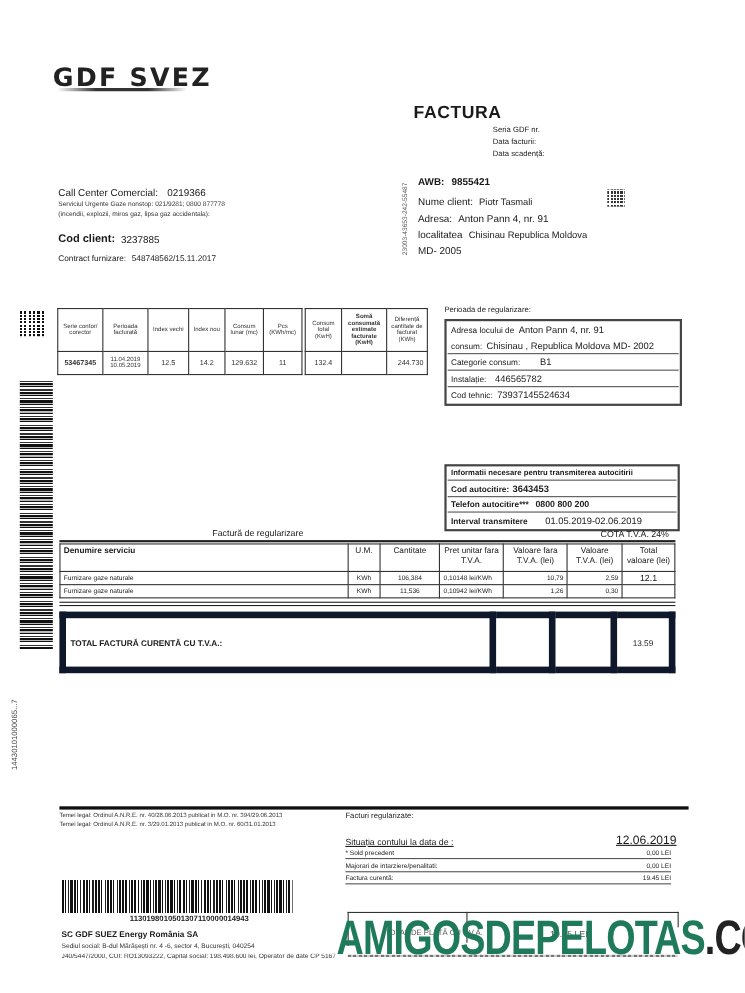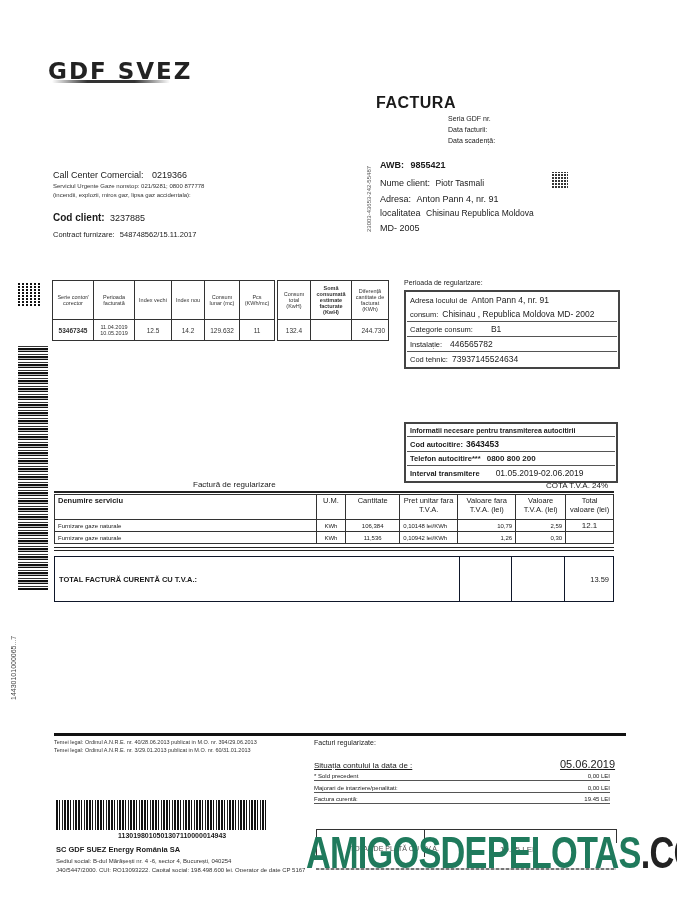--- a/index.html
+++ b/index.html
@@ -48,21 +48,21 @@
   .cota{left:546px;top:481px;font-size:8px;}
   .rule{background:#222;}
   .svc{left:54px;top:494px;width:560px;}
   .svc td{border:1px solid #333;font-size:7px;padding:1px 3px;}
   .svc tr.hdr td{text-align:center;font-size:7.5px;height:22px;vertical-align:top;}
   .svc tr.hdr td:first-child{text-align:left;font-weight:bold;}
   .svc tr.row td{font-size:6px;height:9px;}
   .svc .num{text-align:right;}
   .svc .ctr{text-align:center;}
   .total{left:54px;top:556px;width:560px;}
-  .total td{border:1px solid #0f172a;height:14px;font-size:7.5px;padding:15px 4px;}
+  .total td{border:6px solid #0f172a;height:14px;font-size:7.5px;padding:15px 4px;}
 
   .legal{left:54px;font-size:5.5px;color:#333;}
   .thick{left:54px;top:733px;width:572px;height:3px;background:#111;}
   .sit-title{left:314px;top:761px;font-size:8px;text-decoration:underline;}
   .sit-date{left:560px;top:758px;font-size:11px;text-decoration:underline;}
   .sit-row{left:314px;width:296px;font-size:6px;border-bottom:1px solid #555;padding-bottom:1px;display:flex;justify-content:space-between;}
   .barcode-h{left:56px;top:800px;width:210px;height:30px;background:repeating-linear-gradient(90deg,#111 0 2px,#fff 2px 3px,#111 3px 4px,#fff 4px 6px,#222 6px 7px,#fff 7px 8px,#111 8px 10px,#fff 10px 11px);}
   .barcode-h-num{left:118px;top:832px;font-size:7px;font-weight:bold;}
   .company{left:56px;top:845px;font-size:7.5px;font-weight:bold;}
   .company-addr{left:56px;top:858px;font-size:6px;color:#333;}
@@ -195,31 +195,31 @@
 </tbody>
   </table>
 <div class="abs rule" style="left:54px;top:547px;width:560px;height:1px"></div>
 <div class="abs rule" style="left:54px;top:550px;width:560px;height:1px"></div>
 <table class="abs total">
   <tbody>
       <tr>
     <td style="width:395px;font-weight:bold">TOTAL FACTURĂ CURENTĂ CU T.V.A.:</td>
     <td style="width:42px"></td>
     <td style="width:44px"></td>
-    <td style="width:40px;text-align:right">13.59</td>
+    <td style="width:40px;text-align:center">13.59</td>
   </tr>
 </tbody>
   </table>
 
 <div class="abs thick"></div>
 <div class="abs legal" style="top:739px">Temei legal: Ordinul A.N.R.E. nr. 40/28.06.2013 publicat in M.O. nr. 394/29.06.2013</div>
 <div class="abs legal" style="top:747px">Temei legal: Ordinul A.N.R.E. nr. 3/29.01.2013 publicat in M.O. nr. 60/31.01.2013</div>
 <div class="abs" style="left:314px;top:739px;font-size:7px">Facturi regularizate:</div>
 <div class="abs sit-title">Situația contului la data de :</div>
-<div class="abs sit-date">05.06.2019</div>
+<div class="abs sit-date">12.06.2019</div>
 <div class="abs sit-row" style="top:773px">
     <span>* Sold precedent</span>
     <span>0,00  LEI</span>
   </div>
 <div class="abs sit-row" style="top:785px">
     <span>Majorari de intarziere/penalitati:</span>
     <span>0,00  LEI</span>
   </div>
 <div class="abs sit-row" style="top:796px">
     <span>Factura curentă:</span>

